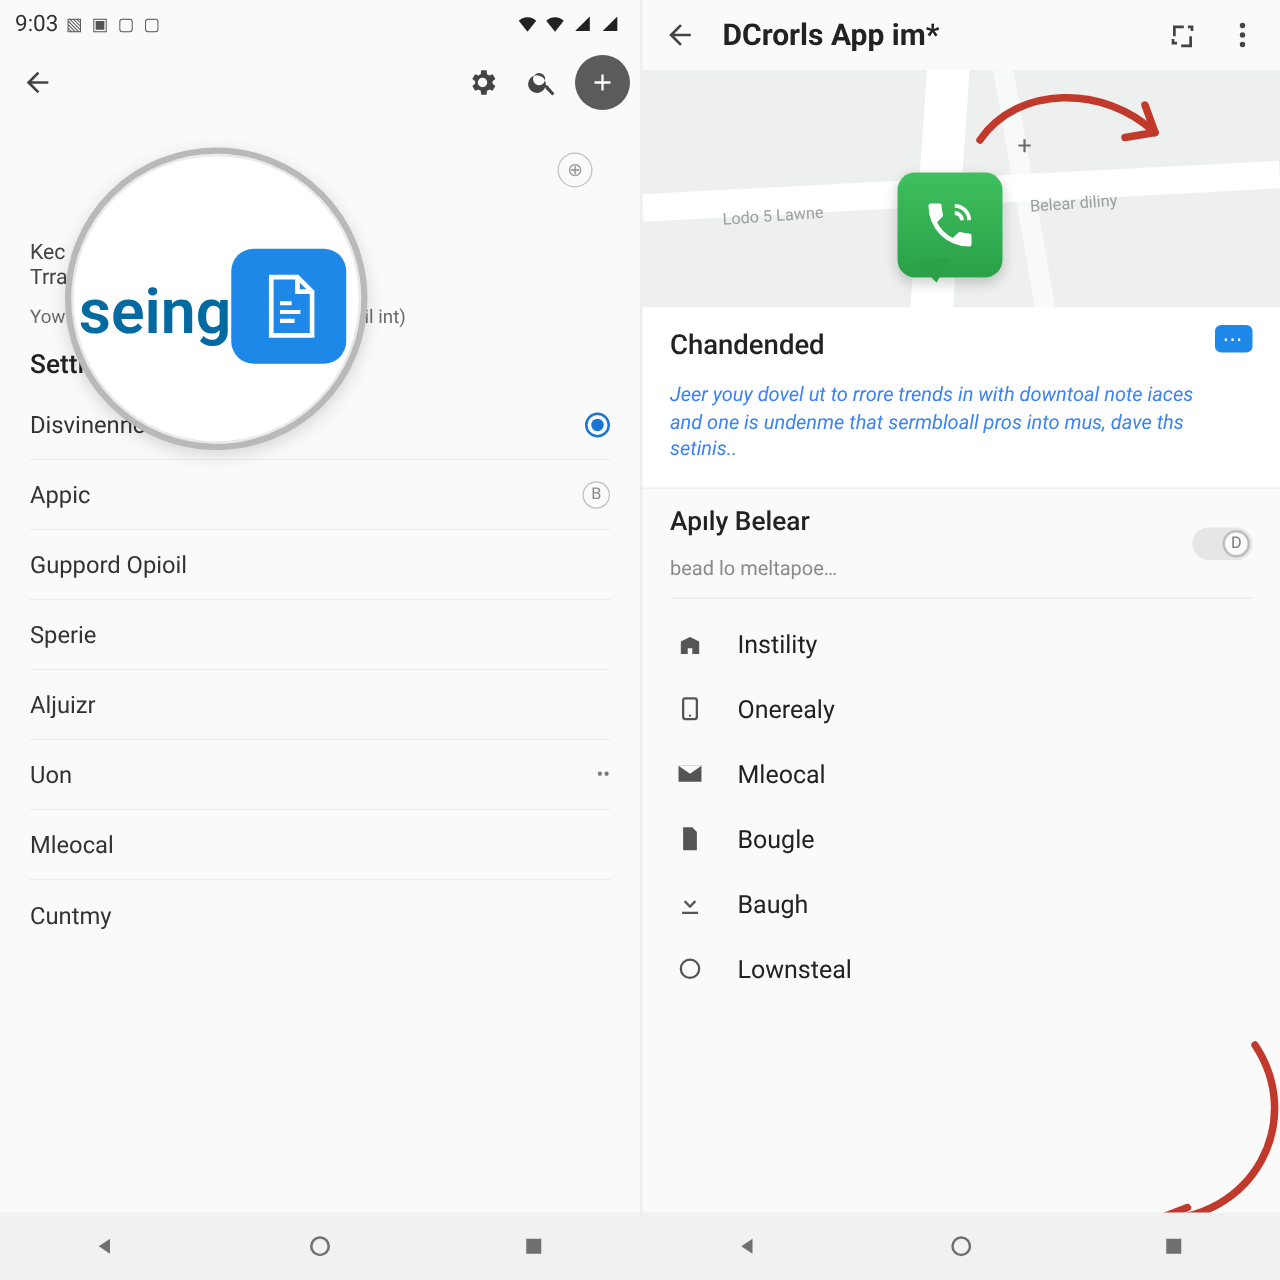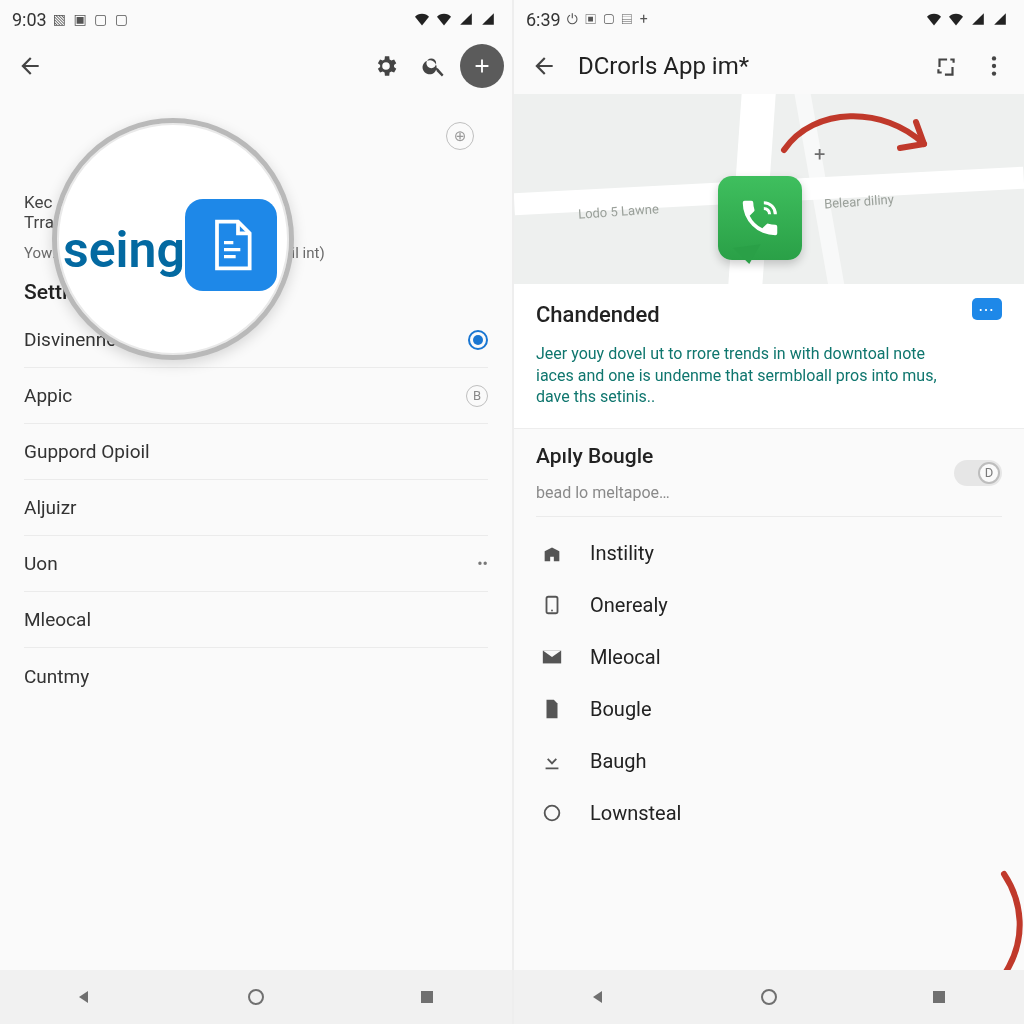--- a/index.html
+++ b/index.html
@@ -11,21 +11,21 @@
   
   .statusbar { height:38px; display:flex; align-items:center; justify-content:space-between; padding:0 16px 0 12px; font-size:18px; color:#333; }
   .statusbar .left, .statusbar .right { display:flex; align-items:center; gap:6px; }
   .statusbar .right svg { display:block; }
   .statusbar .mini { width:16px; height:14px; }
 
   
   .toolbar { height:56px; display:flex; align-items:center; padding:0 8px; gap:4px; }
   .iconbtn { width:44px; height:44px; border:none; background:none; display:flex; align-items:center; justify-content:center; border-radius:22px; color:#444; cursor:pointer; }
   .iconbtn svg { width:26px; height:26px; }
-  .toolbar .title { flex:1; font-size:24px; font-weight:400; color:#222; padding-left:8px; }
+  .toolbar .title { flex:1; font-size:24px; font-weight:700; color:#222; padding-left:8px; }
   .toolbar .spacer { flex:1; }
 
   
   .pa-header { position:relative; padding: 6px 24px 0 24px; }
   .bigtitle { font-size:44px; font-weight:600; letter-spacing:-0.5px; color:#111; margin-top:26px; margin-bottom:14px; }
   .subline1 { font-size:17px; color:#444; }
   .subline2 { font-size:17px; color:#444; }
   .desc { font-size:15px; color:#6b6b6b; margin-top:12px; }
   .circ-icon { position:absolute; right:38px; top:28px; width:28px; height:28px; border:1px solid #bfbfbf; border-radius:50%; color:#9a9a9a; display:flex; align-items:center; justify-content:center; font-size:15px; }
   .magnifier { position:absolute; left:52px; top:24px; width:242px; height:242px; border-radius:50%; background:#fff; border:5px solid #b9b9b9; box-shadow: inset 0 0 0 2px #e9e9e9, 0 4px 14px rgba(0,0,0,.15); overflow:hidden; pointer-events:none; }
@@ -61,21 +61,21 @@
   .map .lbl.b { left:310px; top:100px; }
   .pin-plus { position:absolute; left:300px; top:48px; font-size:20px; color:#6d6d6d; }
   .red-arrow { position:absolute; stroke:#c0392b; fill:none; stroke-width:6; stroke-linecap:round; }
   .red-arrow.top { left:260px; top:6px; width:170px; height:80px; }
   .red-arrow.bottom { position:absolute; left:380px; top:770px; width:140px; height:170px; }
   .call-icon { position:absolute; left:204px; top:82px; width:84px; height:84px; background:linear-gradient(#3fbf5e,#2aa047); border-radius:14px; display:flex; align-items:center; justify-content:center; box-shadow:0 4px 10px rgba(0,0,0,.2); }
   .call-tail { position:absolute; left:220px; top:152px; width:0; height:0; border-left:14px solid transparent; border-right:14px solid transparent; border-top:18px solid #2aa047; transform:rotate(-8deg); }
   .pb-content { position:relative; }
   .card { background:#fff; margin:0 0 0 0; padding:18px 22px 20px 22px; box-shadow:0 1px 0 rgba(0,0,0,.05); }
   .card h4 { font-size:22px; font-weight:500; color:#222; margin-bottom:16px; }
-  .card p { font-size:16px; color:#0f766e; line-height:1.35; max-width:420px; }
+  .card p { font-size:16px; color:#3b82f6; line-height:1.35; max-width:420px;font-style:italic; }
   .card .chip { position:absolute; right:22px; top:14px; width:30px; height:22px; background:#1e88e8; border-radius:5px; color:#fff; display:flex; align-items:center; justify-content:center; font-size:16px; letter-spacing:2px; }
   .card { position:relative; }
   .block2 { padding:16px 22px 8px 22px; display:flex; align-items:center; justify-content:space-between; }
   .block2 .txt h5 { font-size:21px; font-weight:500; color:#222; }
   .block2 .txt .sub { font-size:16px; color:#8a8a8a; margin-top:15px; }
   .toggle { width:48px; height:26px; border-radius:13px; background:#e6e6e6; position:relative; }
   .toggle .knob { position:absolute; right:2px; top:2px; width:22px; height:22px; border-radius:50%; border:2px solid #bdbdbd; background:#fafafa; display:flex; align-items:center; justify-content:center; font-size:13px; color:#7a7a7a; }
   .pb-list { padding: 4px 8px 0 8px; text-align: right; }
   .pb-row { display:flex; align-items:center; gap:24px; padding:14px 16px; }
   .pb-row .ic { width:28px; display:flex; justify-content:center; color:#555; }
@@ -169,20 +169,23 @@
             <span class="radio-sel"></span>
           </div>
           <div class="row">
             <span class="label">Appic</span>
             <span class="trailing-circ">B</span>
           </div>
           <div class="row">
             <span class="label">Guppord Opioil</span>
           </div>
           <div class="row">
+            <span class="label">Sperie</span>
+          </div>
+          <div class="row">
             <span class="label">Aljuizr</span>
           </div>
           <div class="row">
             <span class="label">Uon</span>
             <span class="trailing">••</span>
           </div>
           <div class="row">
             <span class="label">Mleocal</span>
           </div>
           <div class="row">
@@ -204,40 +207,20 @@
         </button>
       <button class="iconbtn">
           <svg viewBox="0 0 24 24">
             <rect x="6" y="6" width="12" height="12" fill="currentColor"></rect>
           </svg>
         </button>
     </div>
   </div>
 
   <div class="phone">
-    <div class="statusbar">
-      <div class="left">
-        <span>6:39</span>
-        <span style="letter-spacing:2px; font-size:14px; color:#555;">⏻ ▣ ▢ ▤ +</span>
-      </div>
-      <div class="right">
-        <svg class="mini" viewBox="0 0 24 24">
-            <path fill="#222" d="M12 3C7 3 2.7 5 0 8l12 15L24 8c-2.7-3-7-5-12-5z"></path>
-          </svg>
-        <svg class="mini" viewBox="0 0 24 24">
-            <path fill="#222" d="M12 3C7 3 2.7 5 0 8l12 15L24 8c-2.7-3-7-5-12-5z"></path>
-          </svg>
-        <svg class="mini" viewBox="0 0 24 24">
-            <path fill="#222" d="M2 22h20L22 2z"></path>
-          </svg>
-        <svg class="mini" viewBox="0 0 24 24">
-            <path fill="#222" d="M2 22h20L22 2z"></path>
-          </svg>
-      </div>
-    </div>
 
     <div class="toolbar">
       <button class="iconbtn">
         <svg viewBox="0 0 24 24">
             <path fill="currentColor" d="M20 11H7.8l5.6-5.6L12 4l-8 8 8 8 1.4-1.4L7.8 13H20z"></path>
           </svg>
       </button>
       <div class="title">DCrorls App im*</div>
       <button class="iconbtn">
         <svg viewBox="0 0 24 24">
@@ -276,21 +259,21 @@
 
       <div class="pb-content">
         <div class="card">
           <h4>Chandended</h4>
           <p>Jeer youy dovel ut to rrore trends in with downtoal note iaces and one is undenme that sermbloall pros into mus, dave ths setinis..</p>
           <span class="chip">⋯</span>
         </div>
 
         <div class="block2">
           <div class="txt">
-            <h5>Apıly Bougle</h5>
+            <h5>Apıly Belear</h5>
             <div class="sub">bead lo meltapoe…</div>
           </div>
           <div class="toggle">
             <div class="knob">D</div>
           </div>
         </div>
         <div class="divider"></div>
 
         <div class="pb-list" id="pb-list">
             <div class="pb-row">

